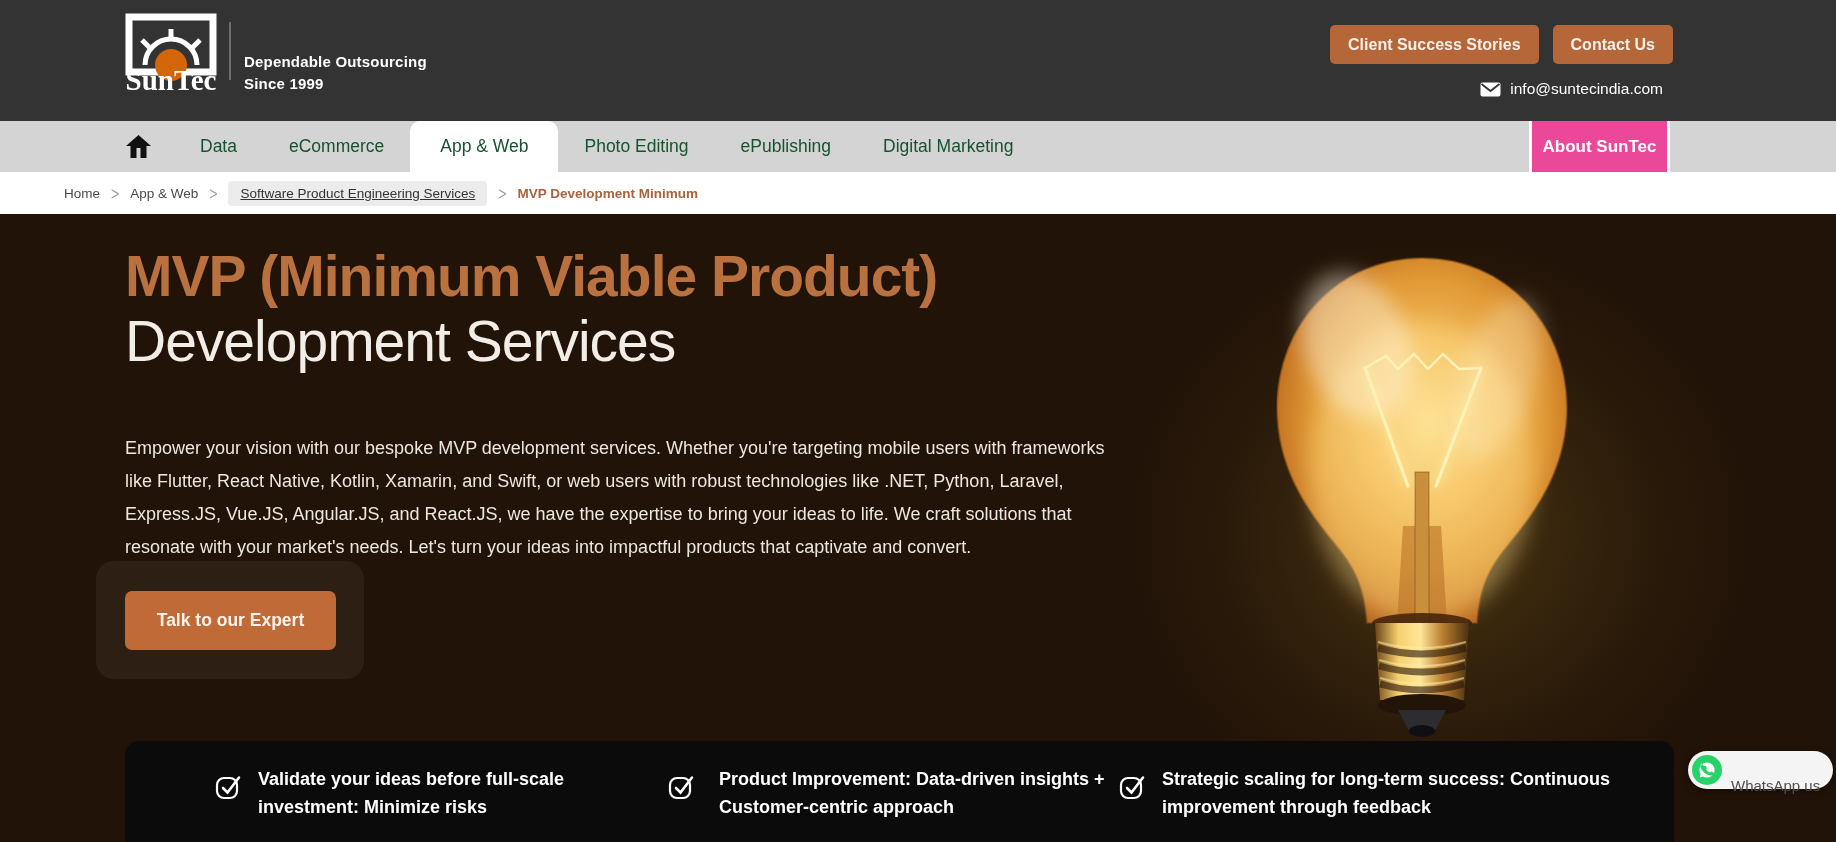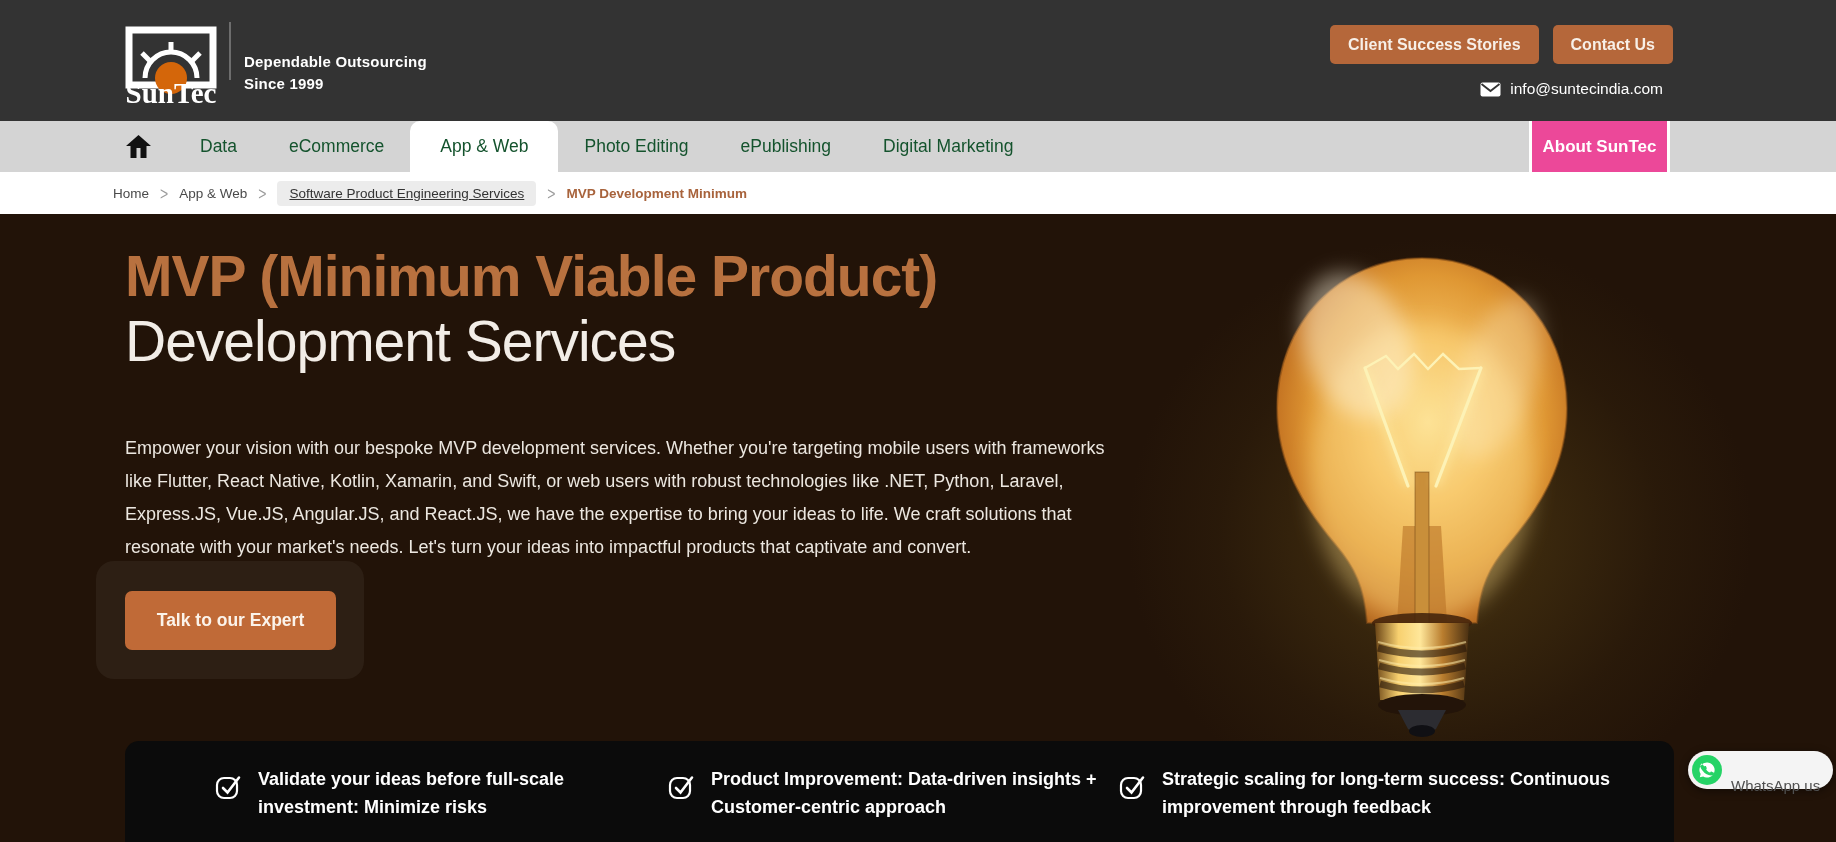--- a/index.html
+++ b/index.html
@@ -2,21 +2,21 @@
 <html><head>
 <meta charset="utf-8">
 <style>
   * { margin:0; padding:0; box-sizing:border-box; }
   html,body { width:1836px; height:842px; overflow:hidden; background:#fff;
               font-family:"Liberation Sans", sans-serif; }
   .page { position:relative; width:1836px; height:842px; }
 
   
   .header { position:absolute; left:0; top:0; width:1836px; height:121px; background:#333333; }
-  .logo-wrap { position:absolute; left:125px; top:26px; width:92px; height:82px; cursor:pointer; }
+  .logo-wrap { position:absolute; left:125px; top:13px; width:92px; height:82px; cursor:pointer; }
   .logo-divider { position:absolute; left:229px; top:22px; width:2px; height:58px; background:#6d6d6d; }
   .tagline { position:absolute; left:244px; top:51px; color:#ffffff; font-size:15px;
              line-height:22px; font-weight:600; letter-spacing:.2px; }
   .hdr-buttons { position:absolute; top:25px; right:163px; display:flex; gap:14px; }
   .hdr-btn { height:39px; padding:0 18px; background:#b5673a; border:none; border-radius:5px;
              color:#f7efe7; font-size:16px; font-weight:700; font-family:inherit; cursor:pointer;
              display:flex; align-items:center; }
   .email-row { position:absolute; top:80px; right:173px; display:flex; align-items:center; gap:9px;
                color:#ffffff; font-size:15.5px; cursor:pointer; }
 
@@ -26,21 +26,21 @@
   .nav-home { display:flex; align-items:center; padding-right:22px; cursor:pointer; }
   .nav-item { display:flex; align-items:center; padding:0 26px; font-size:17.5px; color:#14532d; cursor:pointer; }
   .nav-item.active { background:#ffffff; border-radius:10px 10px 0 0; padding:0 30px; }
   .nav-about { position:absolute; left:1529px; top:0; width:141px; height:51px; background:#ec4899;
                border-left:3px solid #ffffff; border-right:3px solid #ffffff; color:#ffffff;
                font-size:17px; font-weight:700; display:flex; align-items:center; justify-content:center;
                cursor:pointer; }
 
   
   .crumbs { position:absolute; left:0; top:172px; width:1836px; height:42px; background:#ffffff;
-            display:flex; align-items:center; padding-left:113px; gap:11px;
+            display:flex; align-items:center; padding-left:64px; gap:11px;
             font-size:13.5px; color:#4a4a4a; }
   .crumb { cursor:pointer; }
   .crumb-sep { color:#9a9a9a; font-size:14px; font-weight:300; transform:scaleY(1.3); }
   .crumb-pill { background:#ececec; border-radius:4px; padding:5px 12px; text-decoration:underline;
                 color:#333; cursor:pointer; }
   .crumb-current { color:#a8633c; font-weight:700; }
 
   
   .hero { position:absolute; left:0; top:214px; width:1836px; height:628px; background:#221308; overflow:hidden; }
   .hero-glow { position:absolute; left:1040px; top:-60px; width:800px; height:760px; border-radius:50%;
@@ -58,21 +58,21 @@
   .bulb { position:absolute; left:1235px; top:14px; }
 
   
   .feature-bar { position:absolute; left:125px; top:527px; width:1549px; height:101px;
                  background:#0b0b0b; border-radius:14px 14px 0 0; }
   .feature { position:absolute; top:0; height:101px; }
   .feature .f-icon { position:absolute; left:0; top:30px; }
   .feature .f-text { position:absolute; left:44px; top:24px; color:#ffffff; font-size:18px;
                      font-weight:700; line-height:28px; }
   .f1 { left:89px;  width:380px; } .f1 .f-text { width:335px; }
-  .f2 { left:542px; width:440px; } .f2 .f-text { width:390px; }
+  .f2 { left:542px; width:440px; } .f2 .f-text { width:390px;margin-left:8px; }
   .f3 { left:993px; width:530px; } .f3 .f-text { width:475px; }
 
   
   .whatsapp { position:absolute; left:1688px; top:751px; width:145px; height:38px; background:#f4f4f4;
               border-radius:19px; box-shadow:0 2px 8px rgba(0,0,0,.45); display:flex; align-items:center;
               cursor:pointer; }
   .wa-circle { width:30px; height:30px; border-radius:50%; background:#25d366; margin-left:4px;
                display:flex; align-items:center; justify-content:center; }
   .wa-label { margin-left:9px; font-size:15px; color:#4f4f4f; font-weight:500;margin-top:30px; }
 </style>

